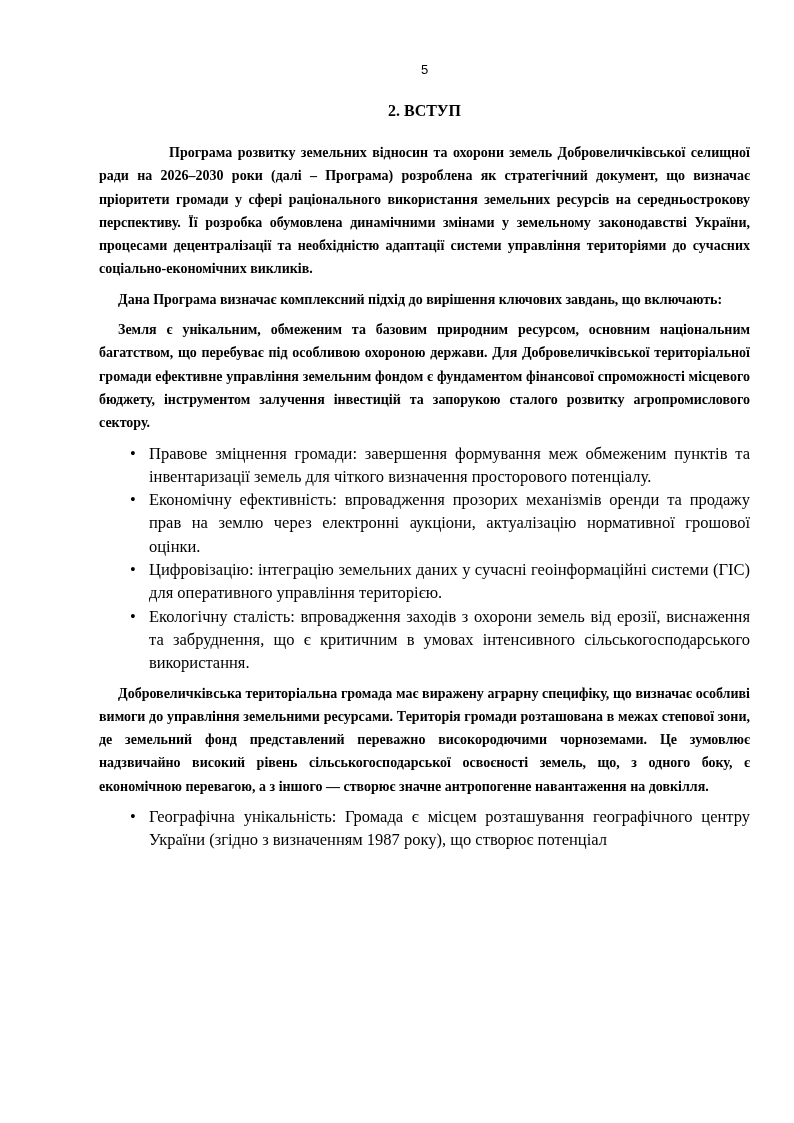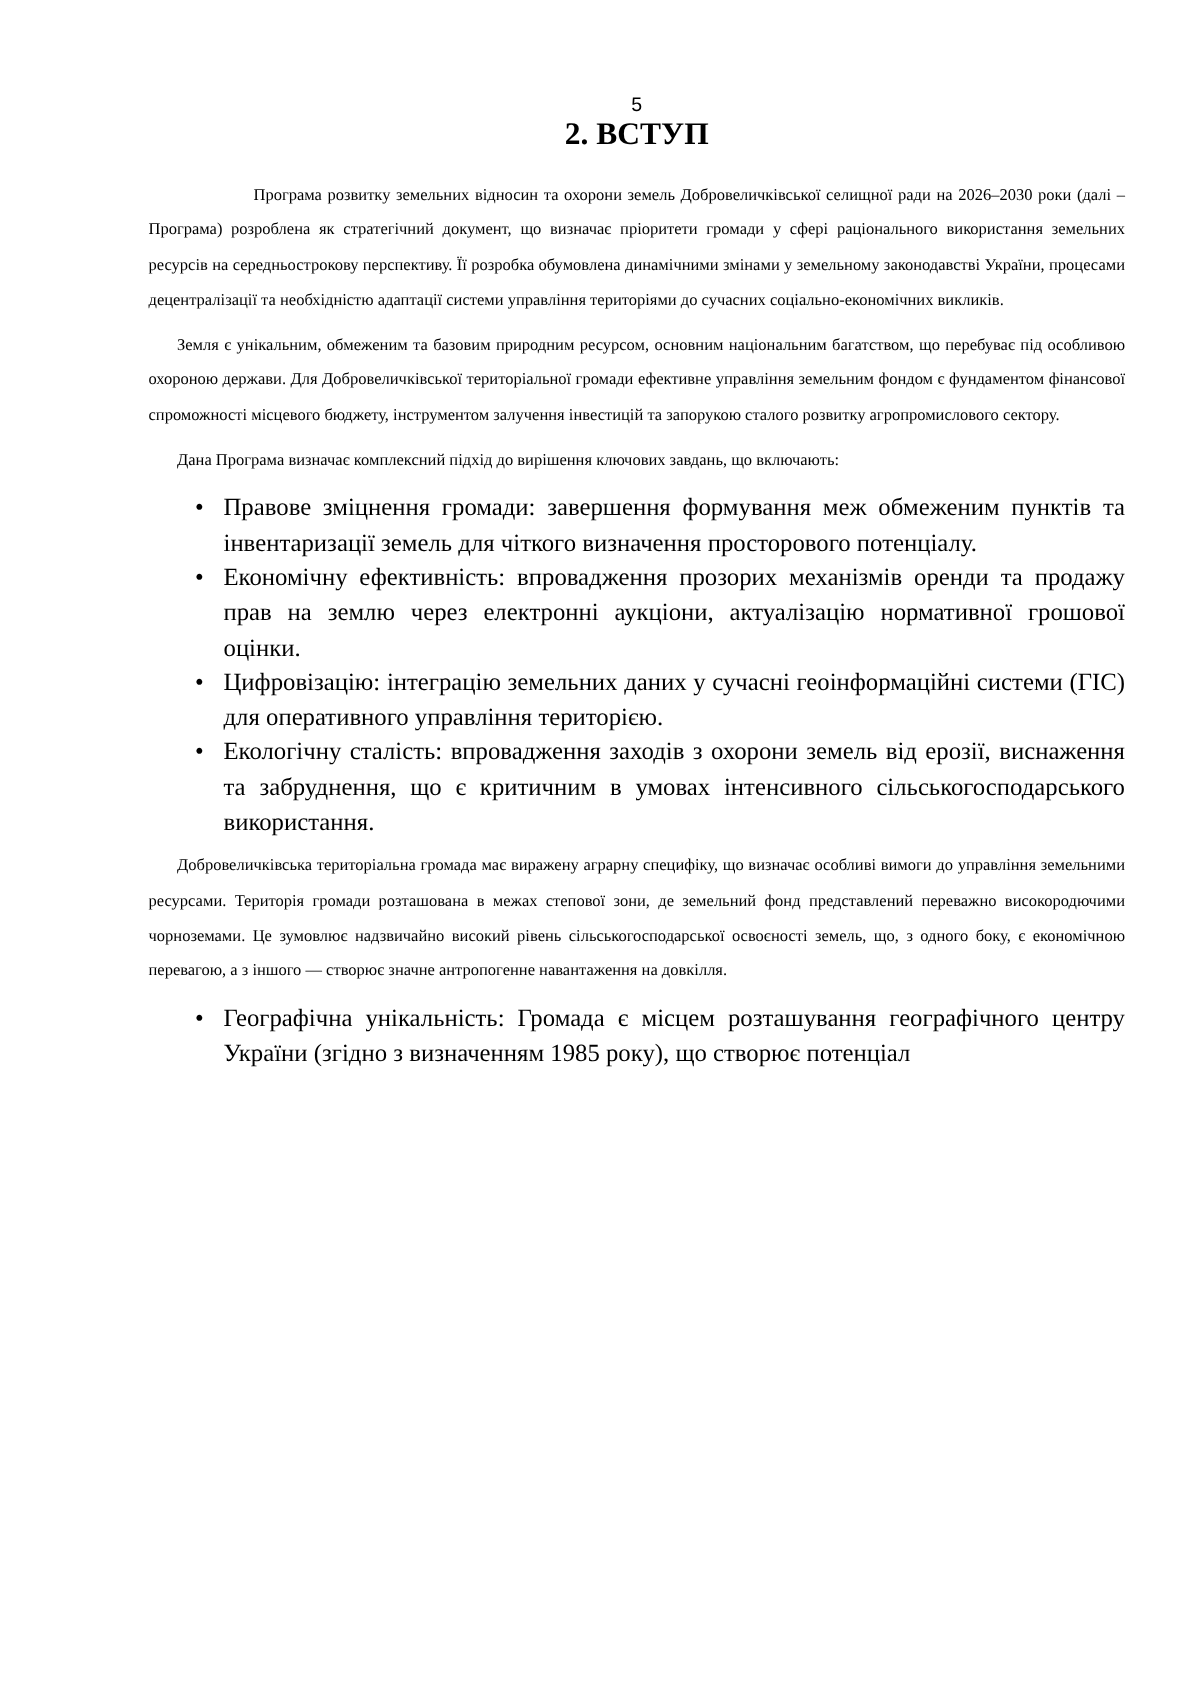--- a/index.html
+++ b/index.html
@@ -21,31 +21,33 @@
     padding: 62px 44px 0 99px;
     background: #ffffff;
   }
   .page-number {
     text-align: center;
     font-family: "Liberation Sans", "DejaVu Sans", sans-serif;
     font-size: 13px;
     line-height: 16px;
   }
   .doc-heading {
+    margin-top: 22px;
     text-align: center;
-    font-size: 21px;
+    font-size: 16px;
     font-weight: bold;
     line-height: 22px;
   }
   .body-text p {
     margin: 7px 0 0 0;
-    font-size: 11px;
+    font-size: 14px;
     line-height: 23.3px;
     text-align: justify;
     text-indent: 19px;
+    font-weight: bold;
   }
   .body-text p.first-paragraph {
     margin-top: 19px;
     text-indent: 70px;
   }
   ul.doc-list {
     margin: 7px 0 0 0;
     padding: 0 0 0 50px;
     list-style: none;
   }
@@ -68,23 +70,23 @@
 <div class="page">
 
   <div class="page-number">5</div>
 
   <div class="doc-heading">2. ВСТУП</div>
 
   <div class="body-text">
 
     <p class="first-paragraph">Програма розвитку земельних відносин та охорони земель Добровеличківської селищної ради на 2026–2030 роки (далі – Програма) розроблена як стратегічний документ, що визначає пріоритети громади у сфері раціонального використання земельних ресурсів на середньострокову перспективу. Її розробка обумовлена динамічними змінами у земельному законодавстві України, процесами децентралізації та необхідністю адаптації системи управління територіями до сучасних соціально-економічних викликів.</p>
 
+    <p>Дана Програма визначає комплексний підхід до вирішення ключових завдань, що включають:</p>
+
     <p>Земля є унікальним, обмеженим та базовим природним ресурсом, основним національним багатством, що перебуває під особливою охороною держави. Для Добровеличківської територіальної громади ефективне управління земельним фондом є фундаментом фінансової спроможності місцевого бюджету, інструментом залучення інвестицій та запорукою сталого розвитку агропромислового сектору.</p>
-
-    <p>Дана Програма визначає комплексний підхід до вирішення ключових завдань, що включають:</p>
 
     <ul class="doc-list">
       <li>
         <span class="bullet-marker">•</span>
         <span>Правове зміцнення громади: завершення формування меж обмеженим пунктів та інвентаризації земель для чіткого визначення просторового потенціалу.</span>
       </li>
       <li>
         <span class="bullet-marker">•</span>
         <span>Економічну ефективність: впровадження прозорих механізмів оренди та продажу прав на землю через електронні аукціони, актуалізацію нормативної грошової оцінки.</span>
       </li>
@@ -97,18 +99,18 @@
         <span>Екологічну сталість: впровадження заходів з охорони земель від ерозії, виснаження та забруднення, що є критичним в умовах інтенсивного сільськогосподарського використання.</span>
       </li>
     </ul>
 
     <p>Добровеличківська територіальна громада має виражену аграрну специфіку, що визначає особливі вимоги до управління земельними ресурсами. Територія громади розташована в межах степової зони, де земельний фонд представлений переважно високородючими чорноземами. Це зумовлює надзвичайно високий рівень сільськогосподарської освоєності земель, що, з одного боку, є економічною перевагою, а з іншого — створює значне антропогенне навантаження на довкілля.</p>
 
 
     <ul class="doc-list">
       <li>
         <span class="bullet-marker">•</span>
-        <span>Географічна унікальність: Громада є місцем розташування географічного центру України (згідно з визначенням 1985 року), що створює потенціал</span>
+        <span>Географічна унікальність: Громада є місцем розташування географічного центру України (згідно з визначенням 1987 року), що створює потенціал</span>
       </li>
     </ul>
 
   </div>
 </div>
 
 </body></html>

